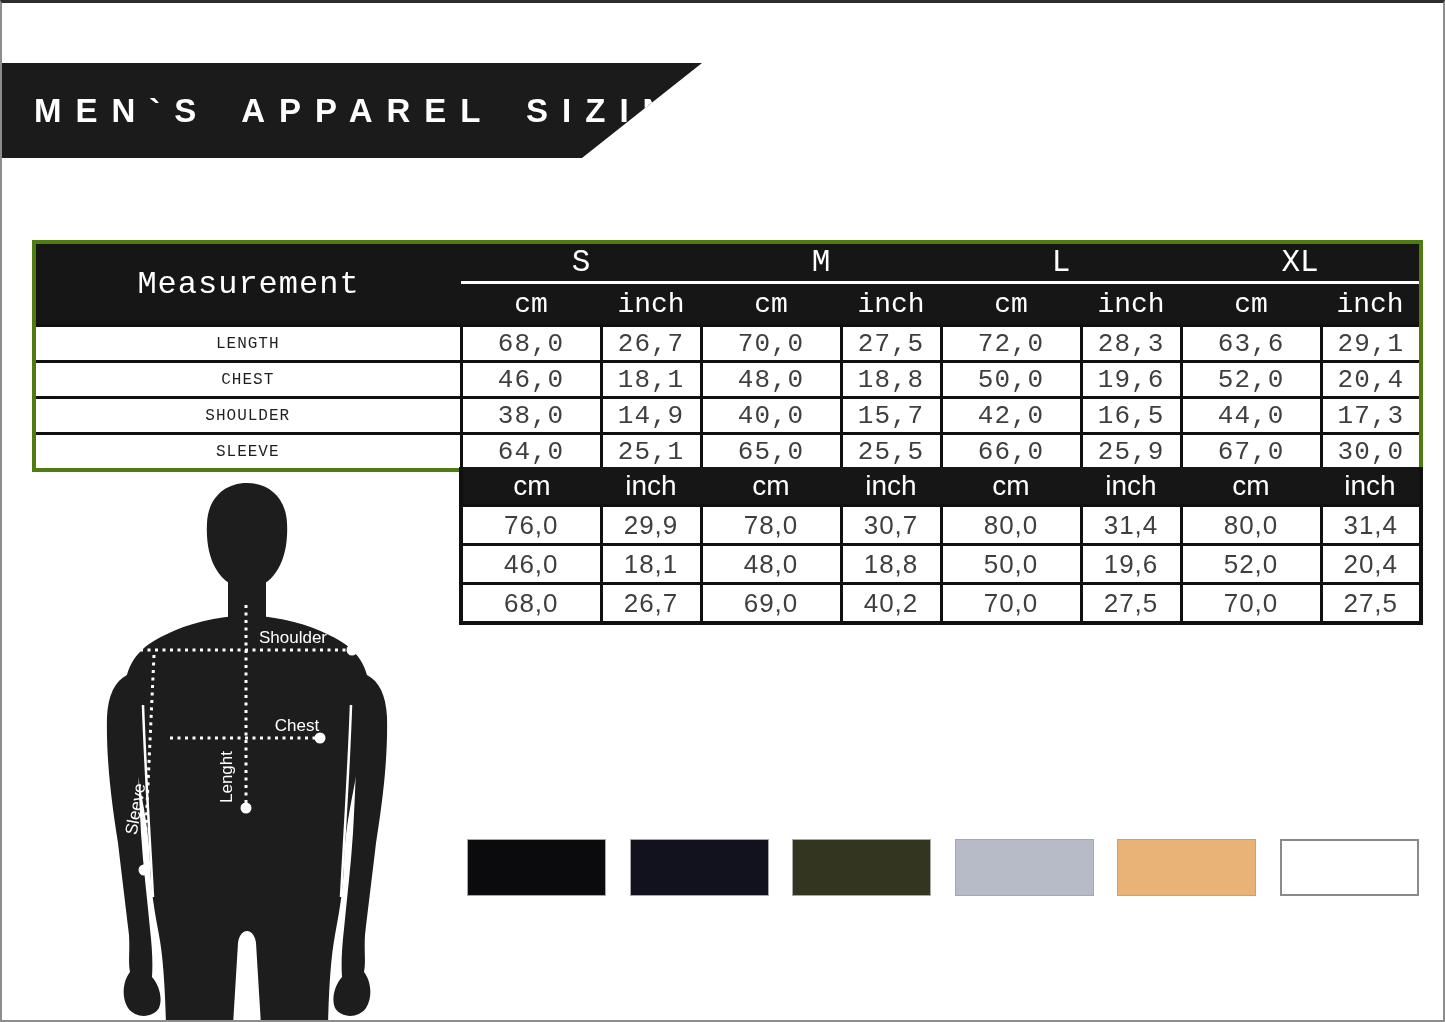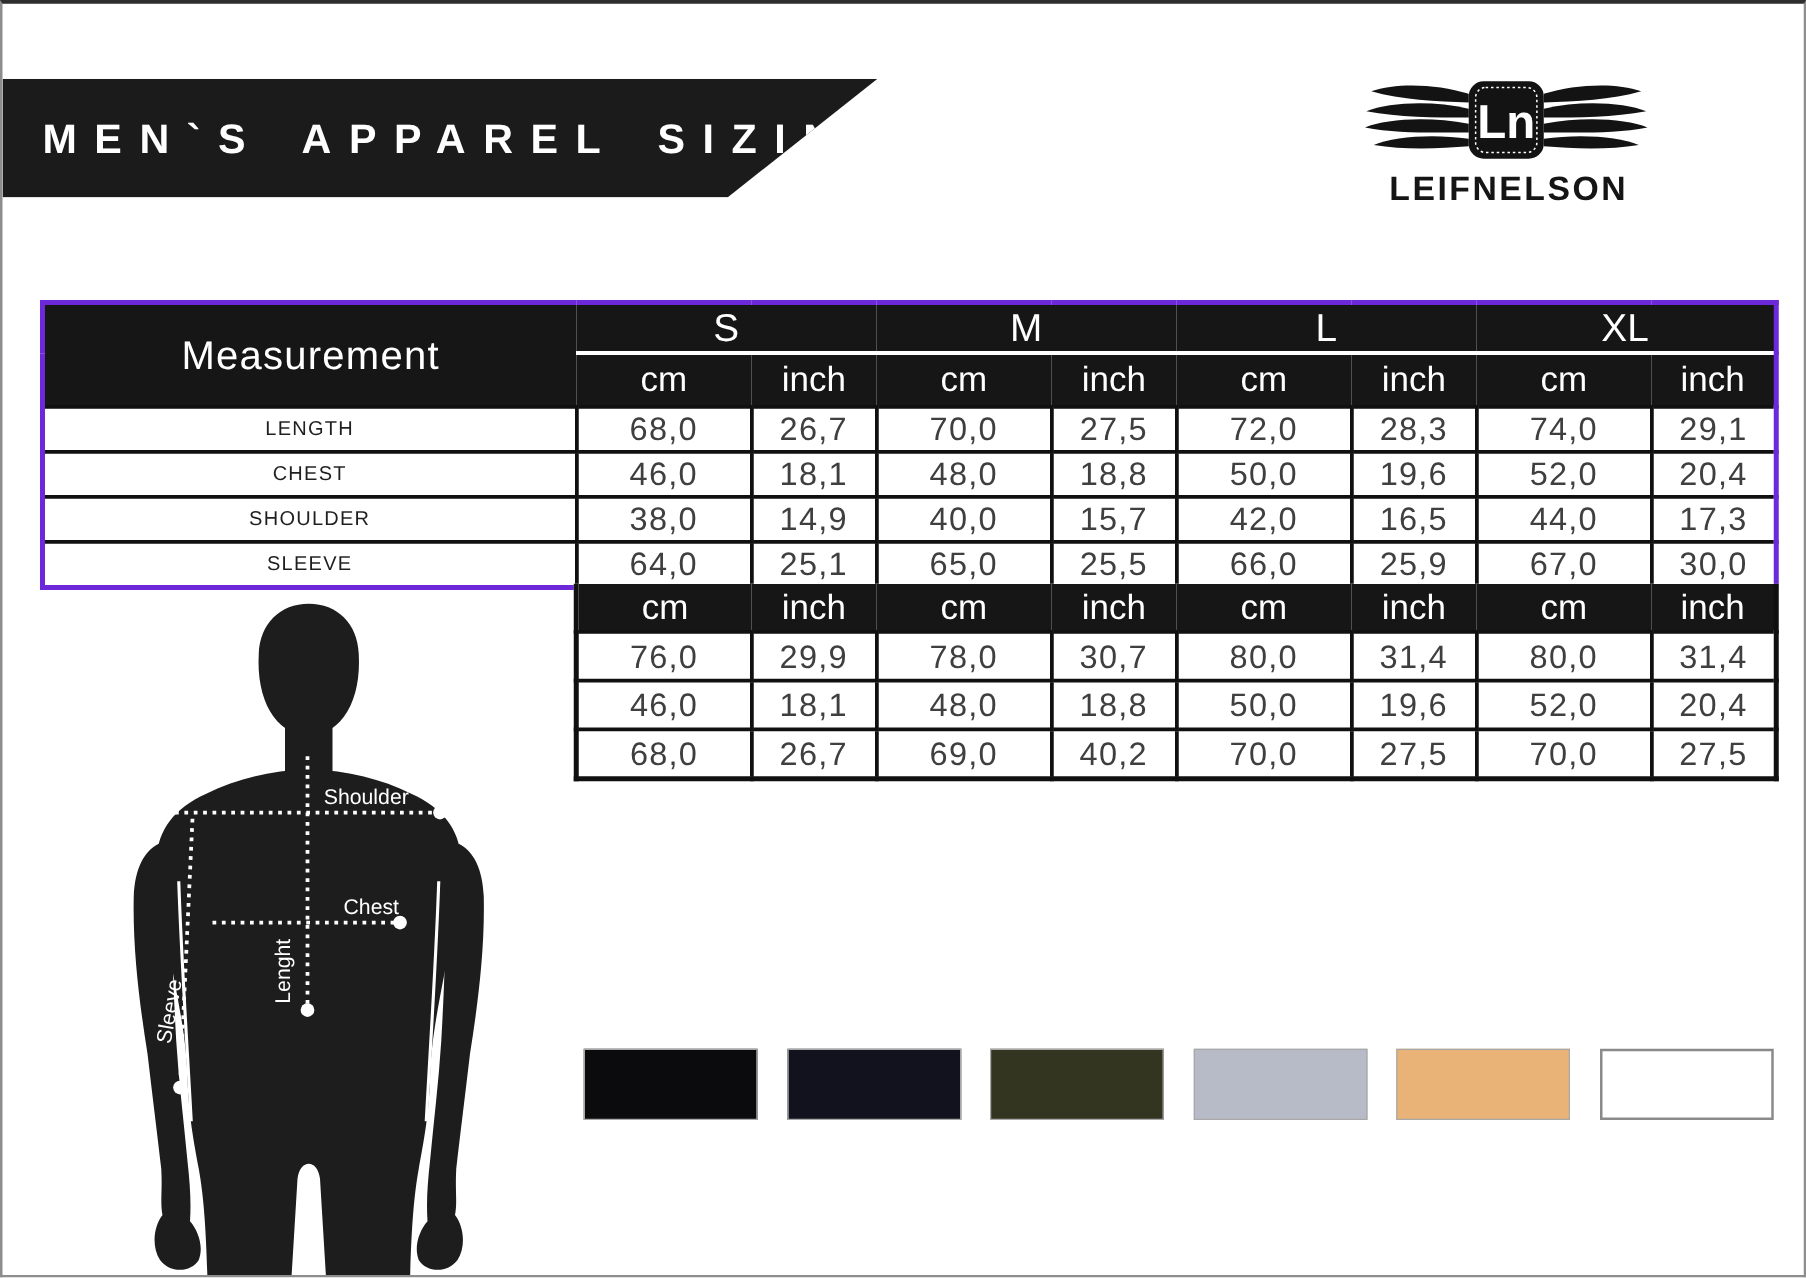--- a/index.html
+++ b/index.html
@@ -19,21 +19,21 @@
   }
   
   .logo{position:absolute;left:1085px;top:60px;width:240px;}
   .logo-brand{
     margin-top:2px;text-align:center;font-size:27px;font-weight:600;color:#151515;
     letter-spacing:2px;white-space:nowrap;
   }
   
   table.sizetable{border-collapse:collapse;table-layout:fixed;position:absolute;background:#fff;}
   table.sizetable td,table.sizetable th{padding:0;text-align:center;vertical-align:middle;overflow:hidden;}
-  #table1{left:30px;top:237px;width:1387px;border:4px solid #6d28d9;}
+  #table1{left:30px;top:237px;width:1387px;border:4px solid #4d7c0f;font-family:Liberation Mono, monospace;}
   #table2{left:457px;top:464px;width:960px;border:4px solid #101010;border-top:none;}
   .hdr{background:#161616;color:#fff;font-weight:400;border:0 solid #161616;}
   #table1 .measurement-cell{font-size:32px;letter-spacing:1px;}
   .size-cell{font-size:31px;height:37px;border-bottom:3px solid #fff !important;}
   #table2 .size-cell{height:33px;border-bottom:5px solid #fff !important;}
   .unit-cell{font-size:28px;height:40px;}
   #table2 .unit-cell{height:37px;}
   tbody td{border:3px solid #101010;height:33px;font-size:26px;color:#3f3f3f;letter-spacing:1px;}
   #table2 tbody td{height:36px;text-align:center;}
   td.rowlabel{font-size:16px;color:#1f1f1f;letter-spacing:1px;}
@@ -51,40 +51,20 @@
 </style>
 </head>
 <body>
 
 <div class="page">
 
   <div class="banner">
     <div class="banner-title">MEN`S APPAREL SIZING</div>
   </div>
 
-  <div class="logo">
-    <svg width="240" height="66" viewBox="0 0 240 66">
-      <g fill="#131313">
-        <path d="M88,12 C62,4 30,3 10,10 C34,17 62,18 88,19 Z"></path>
-        <path d="M88,24 C58,17 24,19 6,26 C32,31 60,31 88,31 Z"></path>
-        <path d="M88,36 C56,30 22,32 5,39 C30,44 60,43 88,43 Z"></path>
-        <path d="M88,48 C60,44 28,46 12,53 C36,57 64,56 88,54 Z"></path>
-      </g>
-      <g fill="#131313" transform="translate(236,0) scale(-1,1)">
-        <path d="M88,12 C62,4 30,3 10,10 C34,17 62,18 88,19 Z"></path>
-        <path d="M88,24 C58,17 24,19 6,26 C32,31 60,31 88,31 Z"></path>
-        <path d="M88,36 C56,30 22,32 5,39 C30,44 60,43 88,43 Z"></path>
-        <path d="M88,48 C60,44 28,46 12,53 C36,57 64,56 88,54 Z"></path>
-      </g>
-      <rect x="88" y="2" width="60" height="62" rx="12" fill="#131313"></rect>
-      <rect x="93.5" y="7" width="49" height="52" rx="8" fill="none" stroke="#fff" stroke-width="1.2" stroke-dasharray="2 2.3"></rect>
-      <text x="118" y="47" text-anchor="middle" font-family="Liberation Sans, sans-serif" font-size="38" font-weight="700" fill="#fff">Ln</text>
-    </svg>
-    <div class="logo-brand">LEIFNELSON</div>
-  </div>
 
   <table class="sizetable" id="table1">
     <colgroup>
       <col style="width:427px">
       <col style="width:140px">
         <col style="width:100px">
       <col style="width:140px">
         <col style="width:100px">
       <col style="width:140px">
         <col style="width:100px">
@@ -112,21 +92,21 @@
     </thead>
     <tbody>
         <tr>
           <td class="rowlabel">LENGTH</td>
           <td>68,0</td>
           <td>26,7</td>
           <td>70,0</td>
           <td>27,5</td>
           <td>72,0</td>
           <td>28,3</td>
-          <td>74,0</td>
+          <td>63,6</td>
           <td>29,1</td>
         </tr>
         <tr>
           <td class="rowlabel">CHEST</td>
           <td>46,0</td>
           <td>18,1</td>
           <td>48,0</td>
           <td>18,8</td>
           <td>50,0</td>
           <td>19,6</td>

